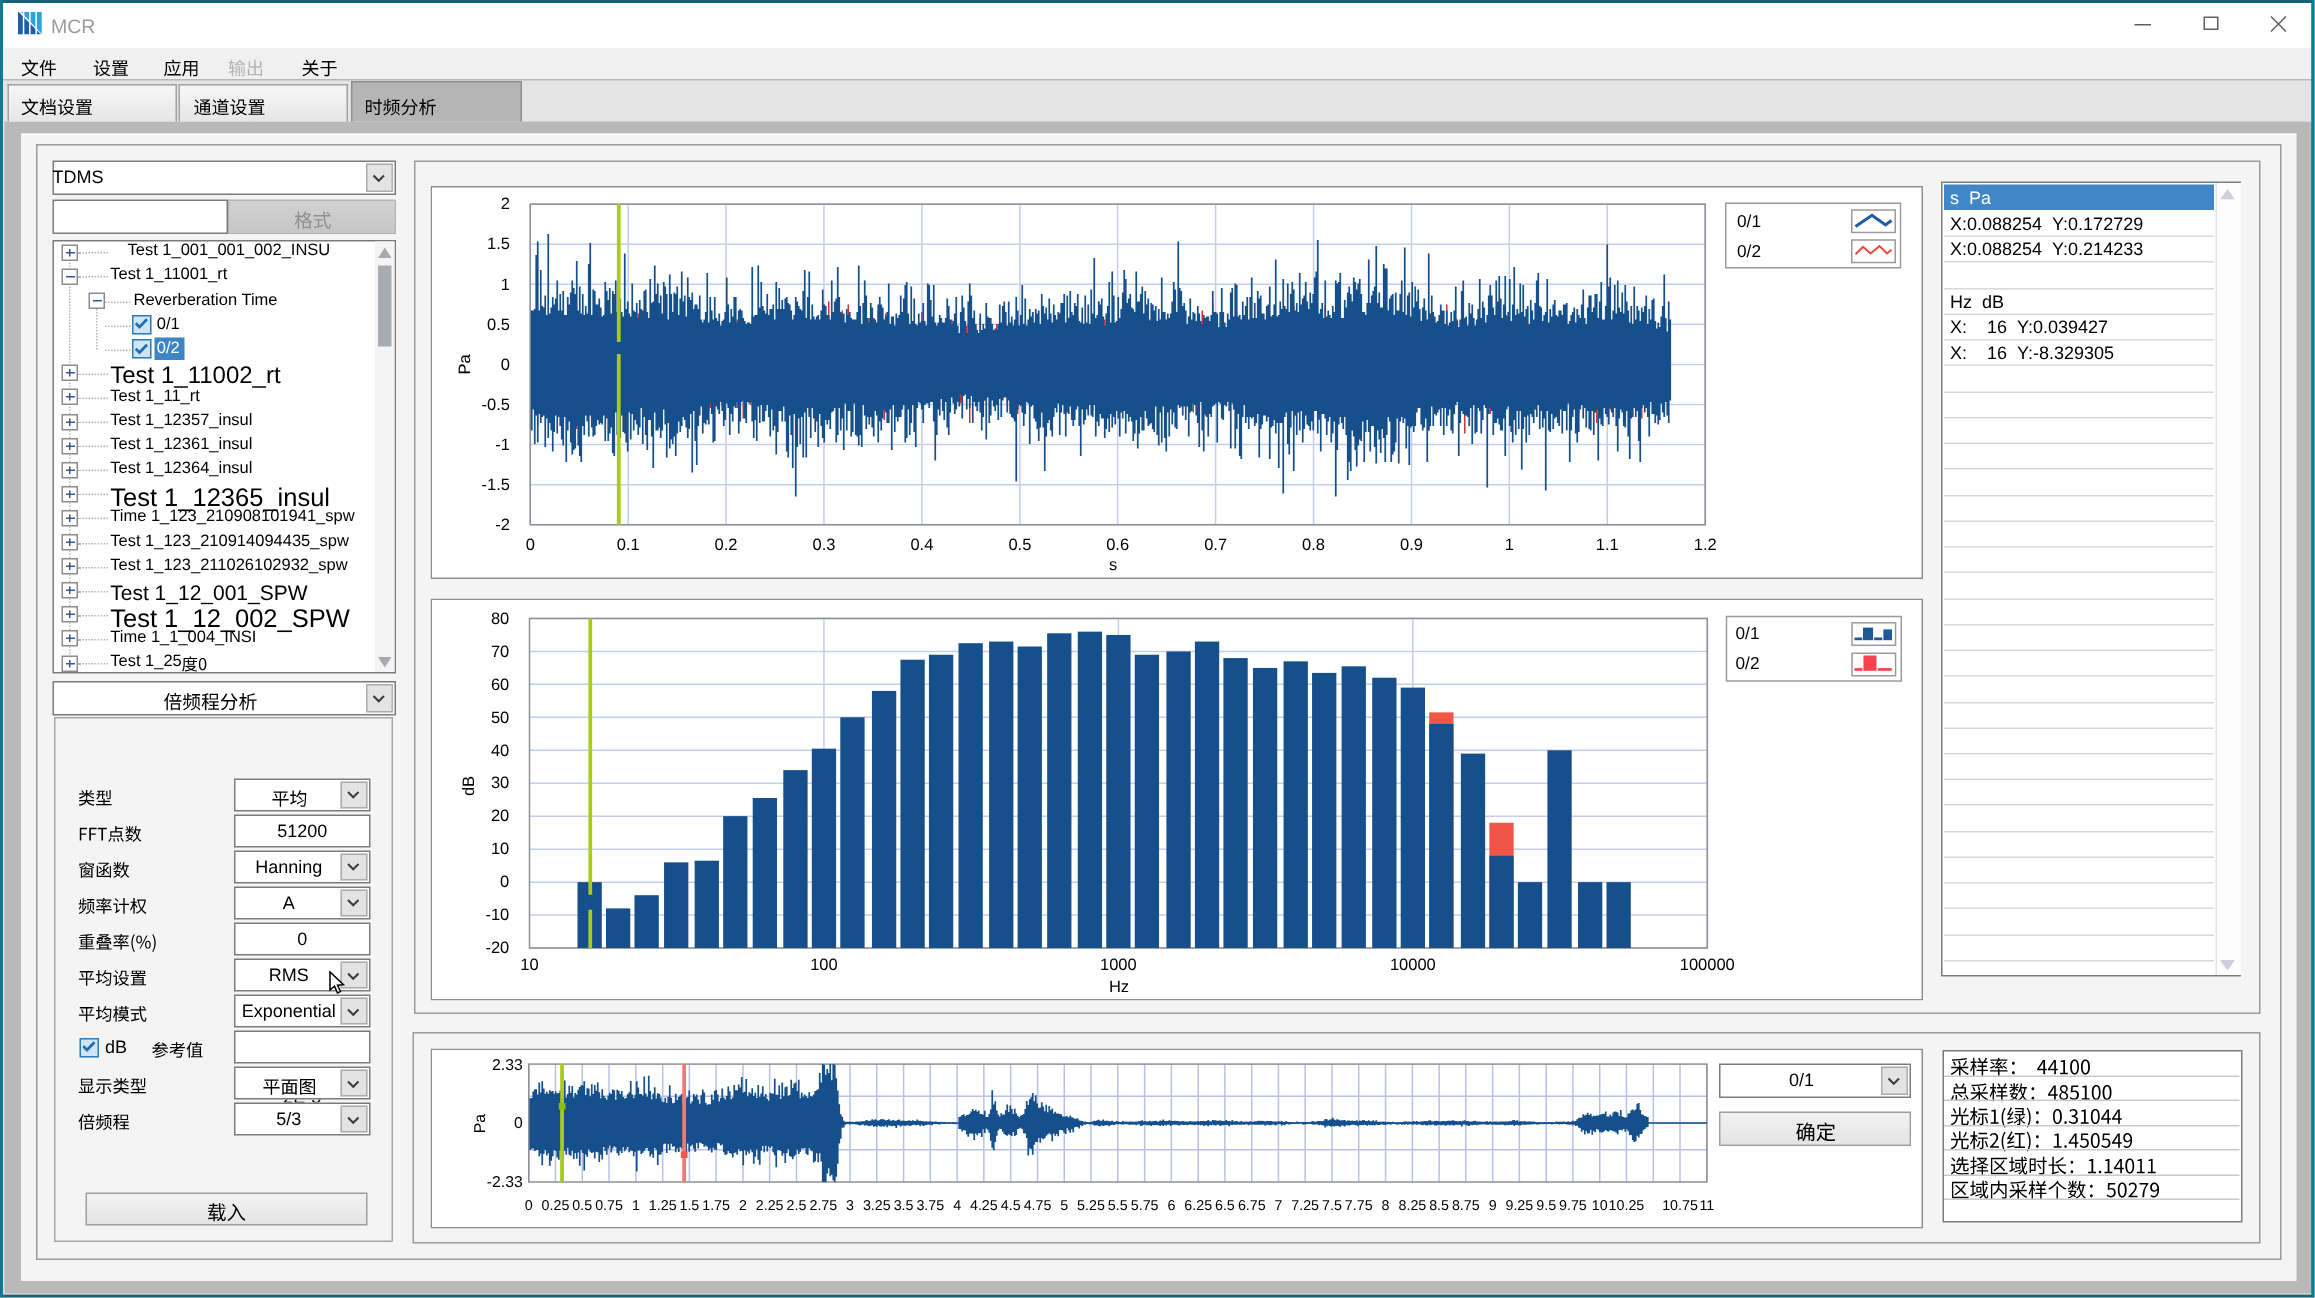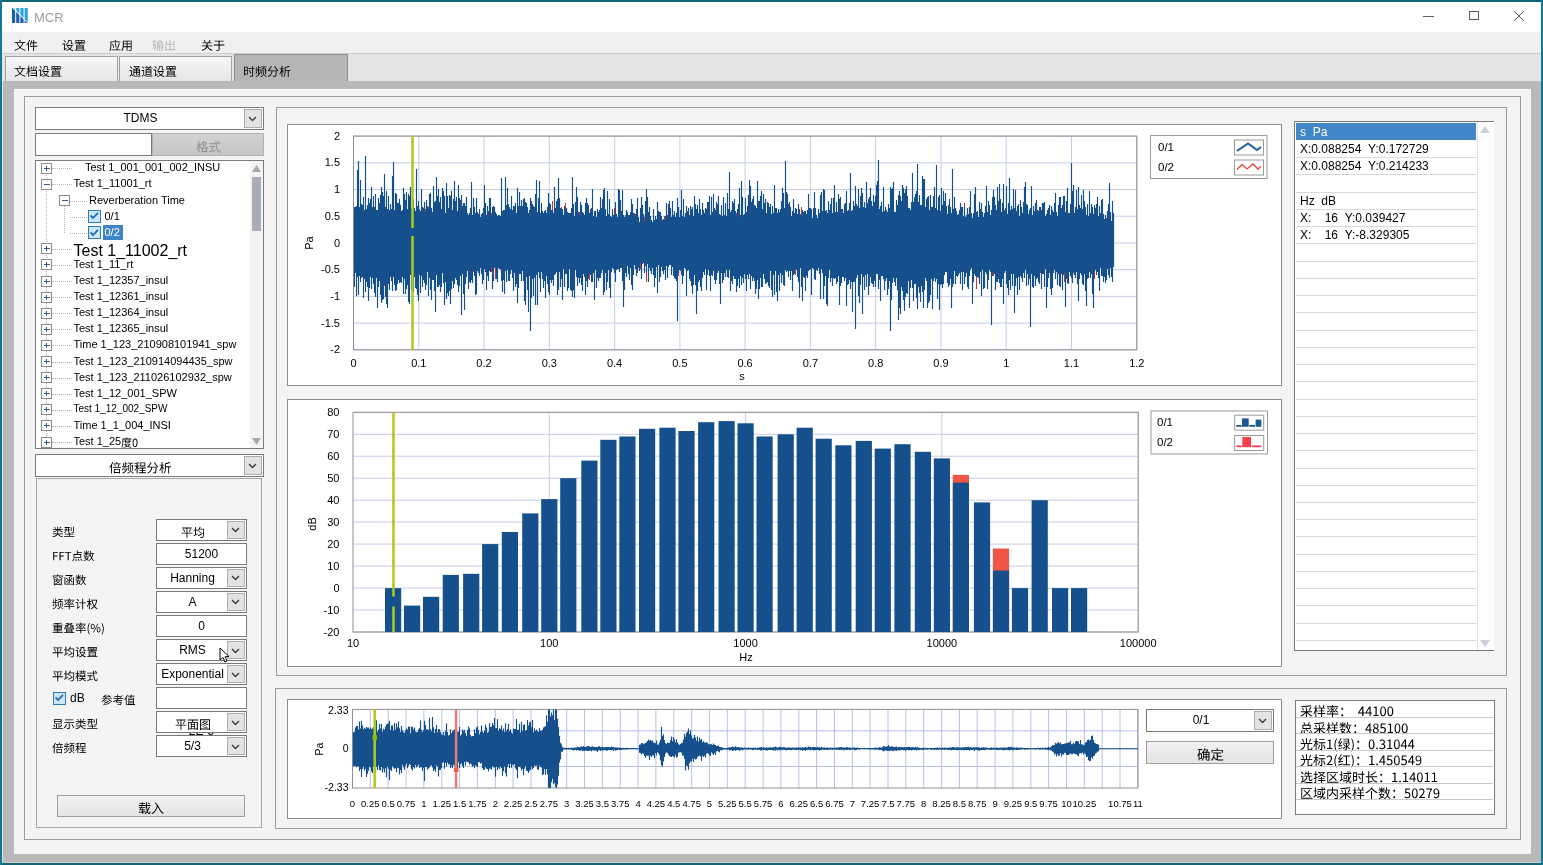--- a/index.html
+++ b/index.html
@@ -62,21 +62,21 @@
   </svg>
 <div style="position:absolute;left:233.5px;top:54px;width:114px;height:27px;background:#b5b5b5;border:1px solid #8e8e8e;border-bottom:none;box-sizing:border-box"></div>
 <svg style="position:absolute;left:243.0px;top:62.0px;overflow:visible" width="48" height="17">
     <path transform="translate(0,13.9)" d="M5.7 -5.4C6.3 -4.5 7.1 -3.2 7.5 -2.5L8.3 -3C7.9 -3.7 7.1 -4.9 6.4 -5.8ZM3.9 -4.8V-2.1H1.8V-4.8ZM3.9 -5.6H1.8V-8.3H3.9ZM1 -9.1V-0.3H1.8V-1.3H4.7V-9.1ZM9.2 -10V-7.7H5.3V-6.8H9.2V-0.4C9.2 -0.2 9.1 -0.1 8.8 -0.1C8.6 -0 7.7 -0 6.7 -0.1C6.9 0.2 7 0.6 7.1 0.8C8.3 0.8 9 0.8 9.5 0.7C9.9 0.5 10.1 0.3 10.1 -0.4V-6.8H11.5V-7.7H10.1V-10Z M20.4 -6C20.4 -1.8 20.3 -0.4 17.4 0.4C17.5 0.5 17.7 0.8 17.8 1C20.9 0.1 21.1 -1.5 21.2 -6ZM20.7 -1C21.5 -0.4 22.6 0.5 23.1 1L23.6 0.4C23.1 -0.1 22 -0.9 21.2 -1.5ZM17.1 -4.6C16.5 -2.1 15.1 -0.5 12.6 0.3C12.8 0.5 13 0.8 13.1 1C15.8 0 17.3 -1.7 17.9 -4.5ZM13.6 -4.8C13.4 -3.9 13 -3 12.4 -2.4C12.6 -2.3 13 -2.1 13.1 -1.9C13.6 -2.6 14.1 -3.6 14.4 -4.6ZM18.5 -7.3V-1.6H19.3V-6.6H22.2V-1.7H23.1V-7.3H20.9L21.4 -8.6H23.4V-9.4H18.2V-8.6H20.5C20.4 -8.2 20.2 -7.7 20.1 -7.3ZM13.4 -9V-6.3H12.5V-5.5H15V-1.9H15.8V-5.5H18V-6.3H16V-7.8H17.7V-8.6H16V-10.1H15.2V-6.3H14.1V-9Z M32.1 -9.9 31.2 -9.5C32.1 -7.8 33.5 -5.8 34.8 -4.7C35 -5 35.3 -5.3 35.5 -5.5C34.3 -6.4 32.8 -8.2 32.1 -9.9ZM27.9 -9.8C27.2 -8 26 -6.3 24.5 -5.3C24.7 -5.1 25.1 -4.8 25.3 -4.6C25.6 -4.9 25.9 -5.2 26.2 -5.5V-4.7H28.6C28.3 -2.6 27.6 -0.7 24.8 0.2C25 0.4 25.2 0.8 25.3 1C28.4 -0.1 29.2 -2.3 29.5 -4.7H32.8C32.6 -1.7 32.5 -0.5 32.2 -0.2C32 -0 31.9 -0 31.6 -0C31.4 -0 30.6 -0 29.8 -0.1C30 0.2 30.1 0.5 30.1 0.8C30.9 0.9 31.6 0.9 32 0.8C32.4 0.8 32.7 0.7 33 0.4C33.4 -0.1 33.6 -1.4 33.7 -5.1C33.7 -5.2 33.7 -5.5 33.7 -5.5H26.3C27.3 -6.6 28.2 -8 28.8 -9.6Z M41.8 -8.8V-5.1C41.8 -3.4 41.7 -1.1 40.6 0.5C40.8 0.6 41.2 0.8 41.3 0.9C42.5 -0.7 42.6 -3.3 42.6 -5.1V-5.1H44.8V1H45.7V-5.1H47.5V-6H42.6V-8.1C44.1 -8.4 45.7 -8.8 46.8 -9.2L46 -9.9C45 -9.5 43.3 -9 41.8 -8.8ZM38.5 -10.1V-7.5H36.7V-6.6H38.4C38 -5 37.2 -3.1 36.4 -2.1C36.5 -1.9 36.8 -1.5 36.9 -1.3C37.5 -2.1 38.1 -3.4 38.5 -4.7V0.9H39.4V-4.9C39.8 -4.3 40.3 -3.5 40.5 -3.1L41.1 -3.8C40.8 -4.2 39.8 -5.5 39.4 -6V-6.6H41.2V-7.5H39.4V-10.1Z" fill="#000"></path>
   </svg>
 <div style="position:absolute;left:35px;top:107px;width:229px;height:23px;background:#fff;border:1px solid #7a7a7a;box-sizing:border-box"></div>
 <div style="position:absolute;left:244px;top:109px;width:18px;height:19px;background:#e3e3e3;border:1px solid #acacac;box-sizing:border-box"></div>
 <svg class="ab" style="left:248px;top:116.0px" width="9" height="6">
     <path d="M1 1 L4.5 4.5 L8 1" stroke="#3c3c3c" stroke-width="1.4" fill="none"></path>
   </svg>
-<div class="txt" style="left:35px;top:107px;width:211px;height:40px;line-height:23px;text-align:center;font-size:12px">TDMS</div>
+<div class="txt" style="left:35px;top:107px;width:211px;height:40px;line-height:23px;font-size:12px">TDMS</div>
 <div style="position:absolute;left:35px;top:133px;width:117px;height:23px;background:#fff;border:1px solid #7a7a7a;box-sizing:border-box"></div>
 <div style="position:absolute;left:152px;top:133px;width:112px;height:23px;background:linear-gradient(#d2d2d2,#c5c5c5);border:1px solid #b2b2b2;box-sizing:border-box"></div>
 <svg style="position:absolute;left:195.5px;top:137.0px;overflow:visible" width="25" height="18">
     <path transform="translate(0,14.5)" d="M7.2 -8.3H9.9C9.6 -7.6 9 -6.8 8.4 -6.2C7.8 -6.8 7.4 -7.5 7 -8.1ZM2.5 -10.5V-7.8H0.7V-6.9H2.4C2 -5.2 1.2 -3.2 0.4 -2.2C0.5 -2 0.8 -1.6 0.8 -1.4C1.5 -2.2 2.1 -3.6 2.5 -5V1H3.4V-5.3C3.8 -4.8 4.2 -4.1 4.4 -3.7L5 -4.5C4.8 -4.8 3.8 -6 3.4 -6.4V-6.9H4.8L4.5 -6.7C4.8 -6.5 5.1 -6.2 5.3 -6.1C5.7 -6.4 6.1 -6.9 6.5 -7.4C6.9 -6.8 7.3 -6.2 7.8 -5.6C6.8 -4.7 5.5 -4 4.3 -3.6C4.5 -3.5 4.7 -3.1 4.8 -2.9C5.1 -3 5.5 -3.1 5.8 -3.3V1H6.7V0.5H10.1V1H11.1V-3.4L11.6 -3.2C11.8 -3.4 12 -3.8 12.2 -3.9C11 -4.3 9.9 -4.9 9.1 -5.6C10 -6.5 10.7 -7.6 11.1 -8.9L10.5 -9.2L10.4 -9.2H7.7C7.9 -9.5 8 -9.9 8.2 -10.3L7.3 -10.5C6.8 -9.2 6 -8 5 -7.1V-7.8H3.4V-10.5ZM6.7 -0.4V-2.8H10.1V-0.4ZM6.4 -3.6C7.1 -4 7.8 -4.5 8.5 -5C9.1 -4.5 9.8 -4 10.6 -3.6Z M21.4 -9.9C22 -9.4 22.8 -8.8 23.2 -8.3L23.8 -8.9C23.4 -9.3 22.6 -10 22 -10.4ZM19.6 -10.5C19.6 -9.7 19.6 -8.9 19.6 -8.2H13.2V-7.2H19.7C20 -2.6 21.1 1 23.1 1C24.1 1 24.4 0.4 24.6 -1.8C24.3 -1.9 24 -2.1 23.8 -2.3C23.7 -0.7 23.5 0.1 23.2 0.1C22 0.1 21 -3 20.7 -7.2H24.3V-8.2H20.6C20.6 -8.9 20.6 -9.7 20.6 -10.5ZM13.2 -0.3 13.5 0.6C15.1 0.3 17.4 -0.2 19.6 -0.8L19.5 -1.6L16.8 -1V-4.5H19.1V-5.4H13.6V-4.5H15.9V-0.8Z" fill="#8f8f8f"></path>
   </svg>
 <div style="position:absolute;left:35px;top:159.5px;width:229px;height:289px;background:#fff;border:1px solid #7a7a7a;box-sizing:border-box"></div>
 <div style="position:absolute;left:249.5px;top:160.5px;width:13.5px;height:287px;background:#f4f4f4"></div>
 <svg class="ab" style="left:252px;top:165px" width="9" height="7">
     <polygon points="4.5,0 9,7 0,7" fill="#a4aab2"></polygon>
   </svg>
@@ -134,46 +134,46 @@
 <div class="txt" style="left:73.5px;top:290.1px;font-size:11px">Test 1_12361_insul</div>
 <div style="position:absolute;left:41px;top:307.70000000000005px;width:11px;height:11px;background:#fff;border:1px solid #8c8c8c;box-sizing:border-box"></div>
 <div style="position:absolute;left:43.5px;top:312.70000000000005px;width:6px;height:1px;background:#33589c"></div>
 <div style="position:absolute;left:45.5px;top:310.70000000000005px;width:1px;height:5px;background:#33589c"></div>
 <div style="position:absolute;left:52px;top:313.20000000000005px;width:19.5px;height:1px;border-top:1px dotted #b5b5b5"></div>
 <div class="txt" style="left:73.5px;top:306.20000000000005px;font-size:11px">Test 1_12364_insul</div>
 <div style="position:absolute;left:41px;top:323.8px;width:11px;height:11px;background:#fff;border:1px solid #8c8c8c;box-sizing:border-box"></div>
 <div style="position:absolute;left:43.5px;top:328.8px;width:6px;height:1px;background:#33589c"></div>
 <div style="position:absolute;left:45.5px;top:326.8px;width:1px;height:5px;background:#33589c"></div>
 <div style="position:absolute;left:52px;top:329.3px;width:19.5px;height:1px;border-top:1px dotted #b5b5b5"></div>
-<div class="txt" style="left:73.5px;top:322.3px;font-size:11px">Test 1_12365_insul</div>
+<div class="txt" style="left:73.5px;top:322.3px;font-size:17px">Test 1_12365_insul</div>
 <div style="position:absolute;left:41px;top:339.90000000000003px;width:11px;height:11px;background:#fff;border:1px solid #8c8c8c;box-sizing:border-box"></div>
 <div style="position:absolute;left:43.5px;top:344.90000000000003px;width:6px;height:1px;background:#33589c"></div>
 <div style="position:absolute;left:45.5px;top:342.90000000000003px;width:1px;height:5px;background:#33589c"></div>
 <div style="position:absolute;left:52px;top:345.40000000000003px;width:19.5px;height:1px;border-top:1px dotted #b5b5b5"></div>
 <div class="txt" style="left:73.5px;top:338.40000000000003px;font-size:11px">Time 1_123_210908101941_spw</div>
 <div style="position:absolute;left:41px;top:356.0px;width:11px;height:11px;background:#fff;border:1px solid #8c8c8c;box-sizing:border-box"></div>
 <div style="position:absolute;left:43.5px;top:361.0px;width:6px;height:1px;background:#33589c"></div>
 <div style="position:absolute;left:45.5px;top:359.0px;width:1px;height:5px;background:#33589c"></div>
 <div style="position:absolute;left:52px;top:361.5px;width:19.5px;height:1px;border-top:1px dotted #b5b5b5"></div>
 <div class="txt" style="left:73.5px;top:354.5px;font-size:11px">Test 1_123_210914094435_spw</div>
 <div style="position:absolute;left:41px;top:372.1px;width:11px;height:11px;background:#fff;border:1px solid #8c8c8c;box-sizing:border-box"></div>
 <div style="position:absolute;left:43.5px;top:377.1px;width:6px;height:1px;background:#33589c"></div>
 <div style="position:absolute;left:45.5px;top:375.1px;width:1px;height:5px;background:#33589c"></div>
 <div style="position:absolute;left:52px;top:377.6px;width:19.5px;height:1px;border-top:1px dotted #b5b5b5"></div>
 <div class="txt" style="left:73.5px;top:370.6px;font-size:11px">Test 1_123_211026102932_spw</div>
 <div style="position:absolute;left:41px;top:388.20000000000005px;width:11px;height:11px;background:#fff;border:1px solid #8c8c8c;box-sizing:border-box"></div>
 <div style="position:absolute;left:43.5px;top:393.20000000000005px;width:6px;height:1px;background:#33589c"></div>
 <div style="position:absolute;left:45.5px;top:391.20000000000005px;width:1px;height:5px;background:#33589c"></div>
 <div style="position:absolute;left:52px;top:393.70000000000005px;width:19.5px;height:1px;border-top:1px dotted #b5b5b5"></div>
-<div class="txt" style="left:73.5px;top:386.70000000000005px;font-size:11px">Test 1_12_001_SPW</div>
+<div class="txt" style="left:73.5px;top:386.70000000000005px;font-size:14px">Test 1_12_001_SPW</div>
 <div style="position:absolute;left:41px;top:404.30000000000007px;width:11px;height:11px;background:#fff;border:1px solid #8c8c8c;box-sizing:border-box"></div>
 <div style="position:absolute;left:43.5px;top:409.30000000000007px;width:6px;height:1px;background:#33589c"></div>
 <div style="position:absolute;left:45.5px;top:407.30000000000007px;width:1px;height:5px;background:#33589c"></div>
 <div style="position:absolute;left:52px;top:409.80000000000007px;width:19.5px;height:1px;border-top:1px dotted #b5b5b5"></div>
-<div class="txt" style="left:73.5px;top:402.80000000000007px;font-size:10px">Test 1_12_002_SPW</div>
+<div class="txt" style="left:73.5px;top:402.80000000000007px;font-size:17px">Test 1_12_002_SPW</div>
 <div style="position:absolute;left:41px;top:420.40000000000003px;width:11px;height:11px;background:#fff;border:1px solid #8c8c8c;box-sizing:border-box"></div>
 <div style="position:absolute;left:43.5px;top:425.40000000000003px;width:6px;height:1px;background:#33589c"></div>
 <div style="position:absolute;left:45.5px;top:423.40000000000003px;width:1px;height:5px;background:#33589c"></div>
 <div style="position:absolute;left:52px;top:425.90000000000003px;width:19.5px;height:1px;border-top:1px dotted #b5b5b5"></div>
 <div class="txt" style="left:73.5px;top:418.90000000000003px;font-size:11px">Time 1_1_004_INSI</div>
 <div style="position:absolute;left:41px;top:436.50000000000006px;width:11px;height:11px;background:#fff;border:1px solid #8c8c8c;box-sizing:border-box"></div>
 <div style="position:absolute;left:43.5px;top:441.50000000000006px;width:6px;height:1px;background:#33589c"></div>
 <div style="position:absolute;left:45.5px;top:439.50000000000006px;width:1px;height:5px;background:#33589c"></div>
 <div style="position:absolute;left:52px;top:442.00000000000006px;width:19.5px;height:1px;border-top:1px dotted #b5b5b5"></div>
 <div class="txt" style="left:73.5px;top:435.00000000000006px;font-size:11px">Test 1_25</div>

